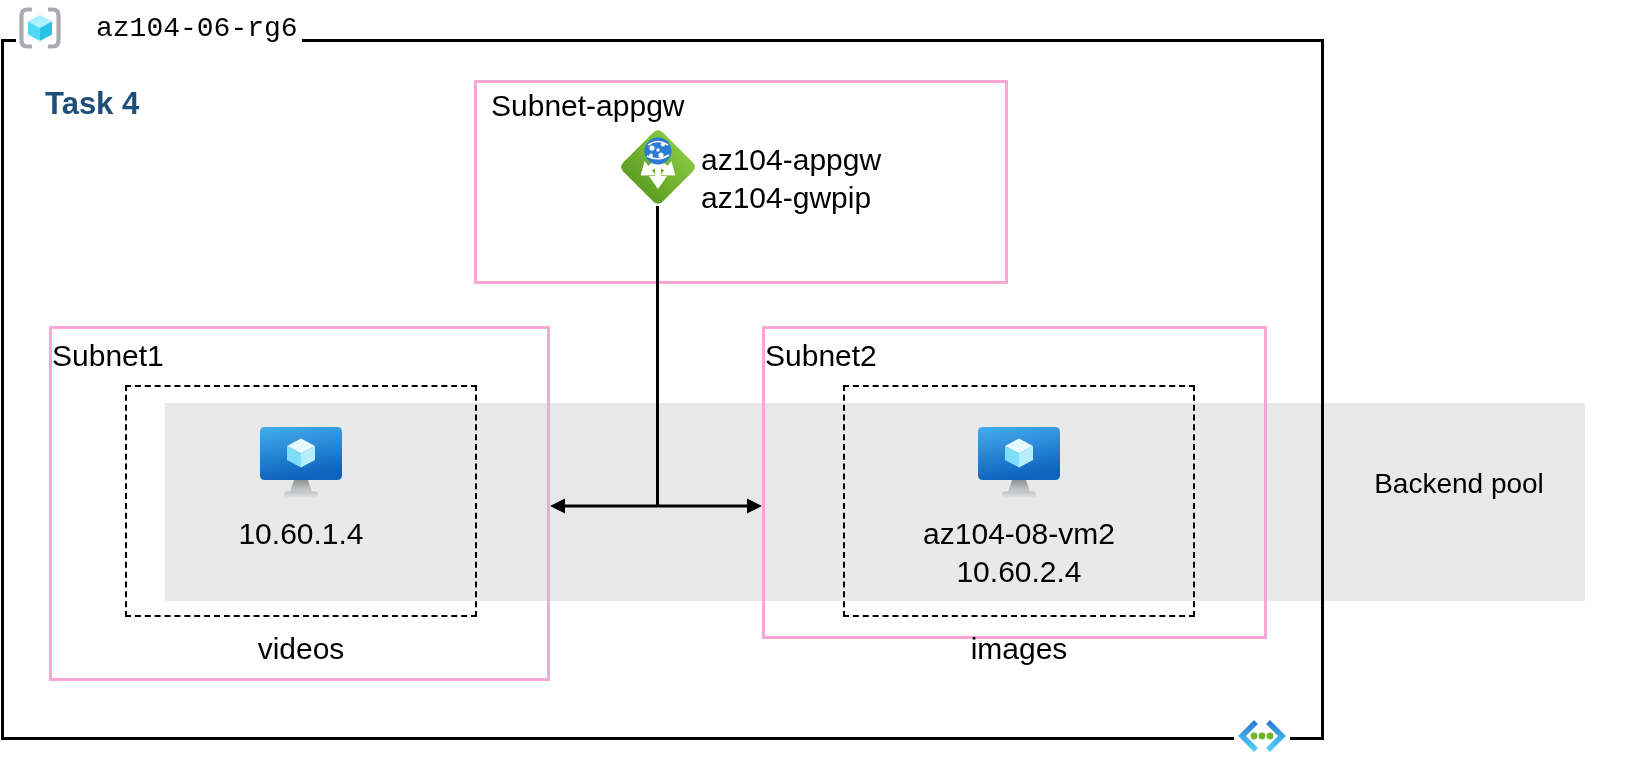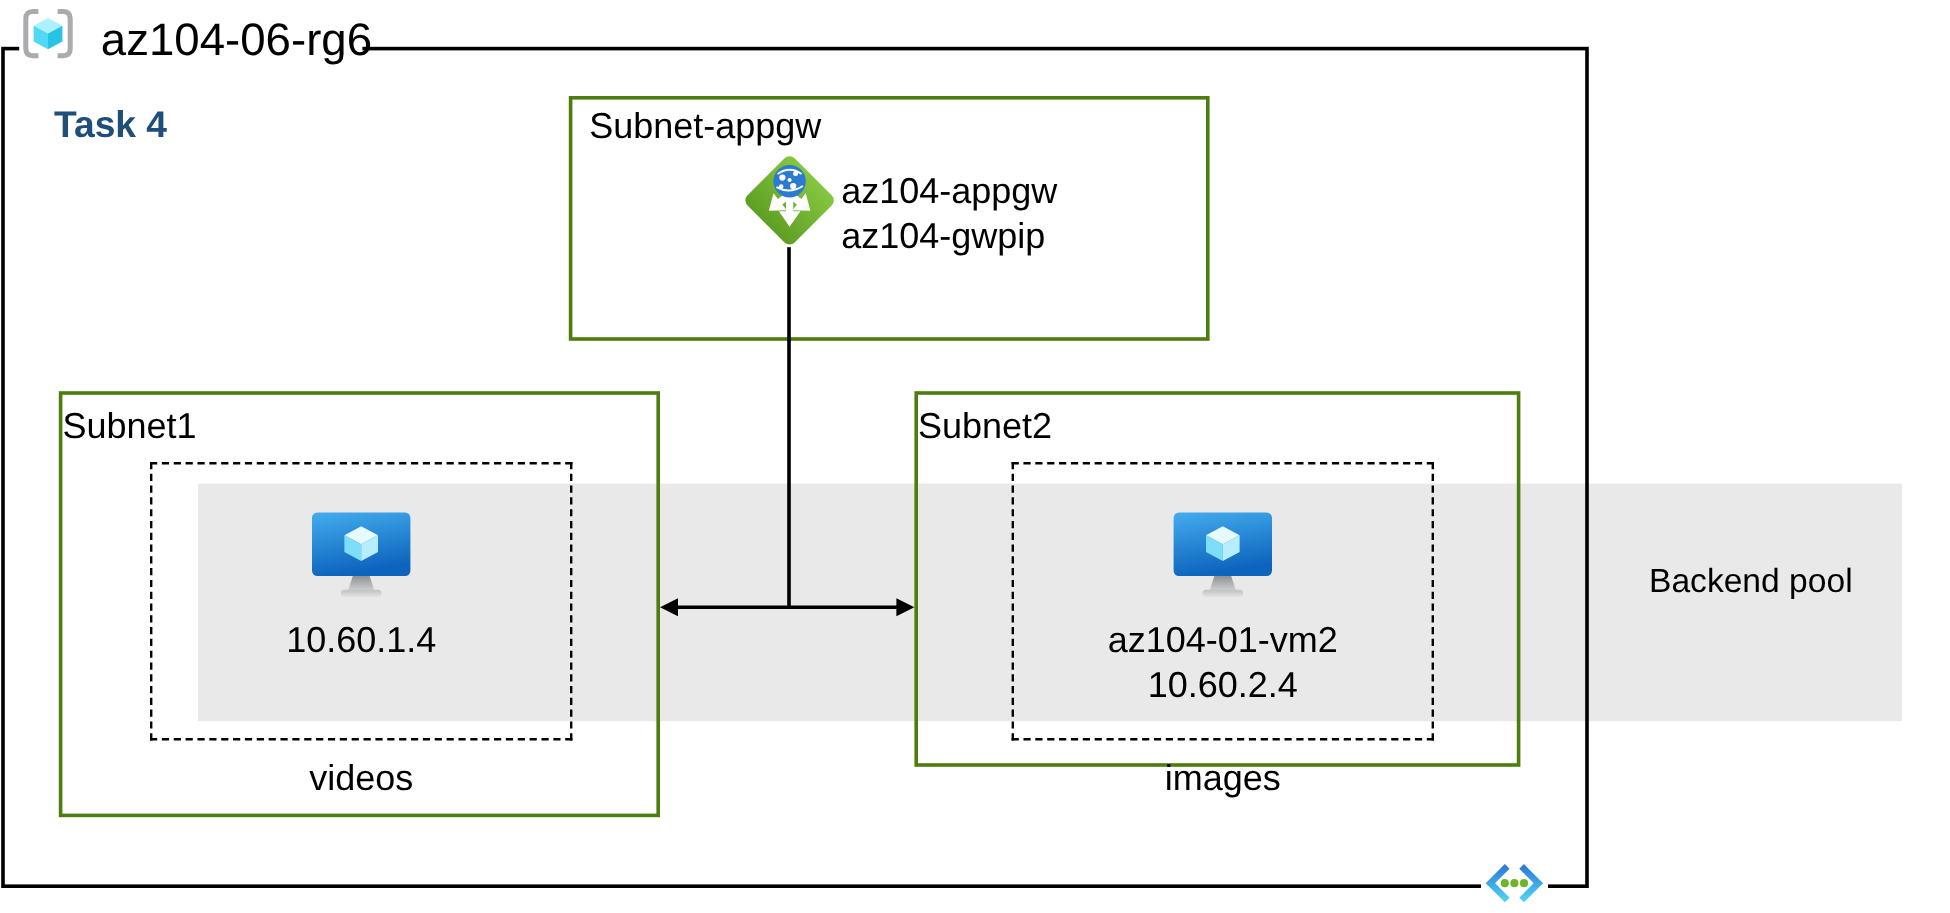--- a/index.html
+++ b/index.html
@@ -11,25 +11,25 @@
   #stage * { box-sizing:border-box; }
   .abs { position:absolute; }
 
   
   .band { left:165px; top:403px; width:1420px; height:198px; background:#E9E9E9; }
 
   
   .rg-box { left:1px; top:39px; width:1323px; height:701px; border:3px solid #000; }
   .rg-top-mask { left:16px; top:32px; width:286px; height:17px; background:#fff; }
   .rg-icon { left:16px; top:4px; width:48px; height:48px; }
-  .rg-title { left:84px; top:13px; font-size:38px; white-space:nowrap; }
+  .rg-title { left:96px; top:13px; font-size:28px; white-space:nowrap;font-family:Liberation Mono, monospace; }
   .task { left:45px; top:86px; font-size:31px; font-weight:bold; color:#1F4E79; }
 
   
-  .box { border:3px solid #4d7c0f; background:transparent; }
+  .box { border:3px solid #f9a8d4; background:transparent; }
   .appgw-box { left:474px; top:80px; width:534px; height:204px; }
   .box-label { position:absolute; left:14px; top:6px; font-size:30px; white-space:nowrap; }
   .box-title { position:absolute; left:0; right:0; top:10px; text-align:left; font-size:30px; }
 
   .appgw-icon { left:617px; top:126px; width:82px; height:82px; }
   .appgw-labels { left:701px; top:141px; font-size:30px; line-height:38px; white-space:nowrap; }
 
   .connector-v { left:656px; top:206px; width:3px; height:300px; background:#000; }
   .arrow-h { left:549px; top:495px; width:214px; height:22px; }
 
@@ -154,21 +154,21 @@
     <div class="caption caption-1">videos</div>
   </div>
 
   <div class="abs box subnet2-box">
     <div class="box-title">Subnet2</div>
     <div class="dashed dashed-2"></div>
     <svg class="vm-icon vm-icon-2">
         <use href="#vm-sym"></use>
       </svg>
     <div class="vm-labels vm-labels-2">
-      <div>az104-01-vm2</div>
+      <div>az104-08-vm2</div>
       <div>10.60.2.4</div>
     </div>
     <div class="caption caption-2">images</div>
   </div>
 
   <div class="abs backend-label">Backend pool</div>
 
   <svg class="abs vnet-icon" viewBox="0 0 56 40">
     <rect x="0" y="0" width="56" height="40" fill="#fff"></rect>
     <path d="M22 6 L8 20 L22 34" fill="none" stroke="url(#vnetg)" stroke-width="5.5"></path>

